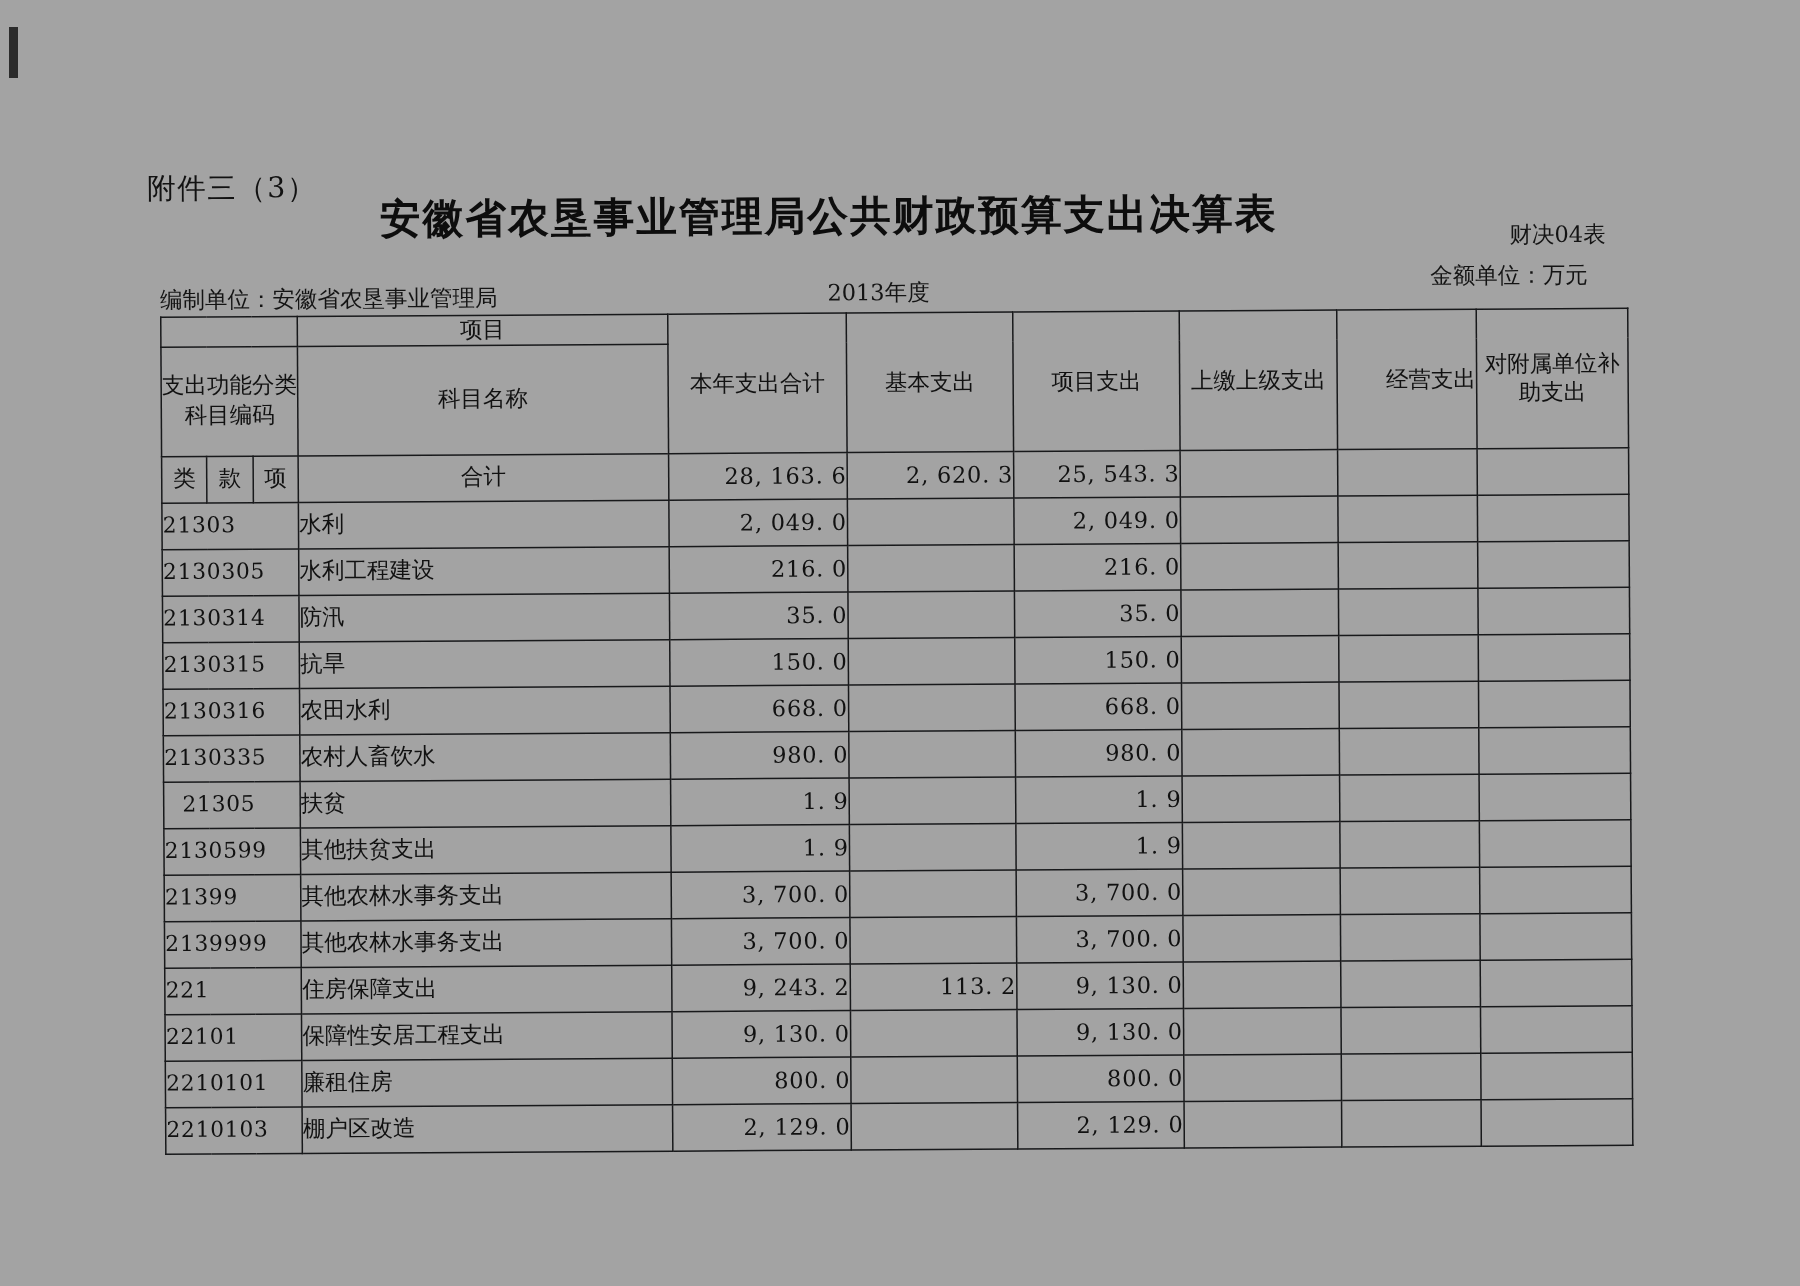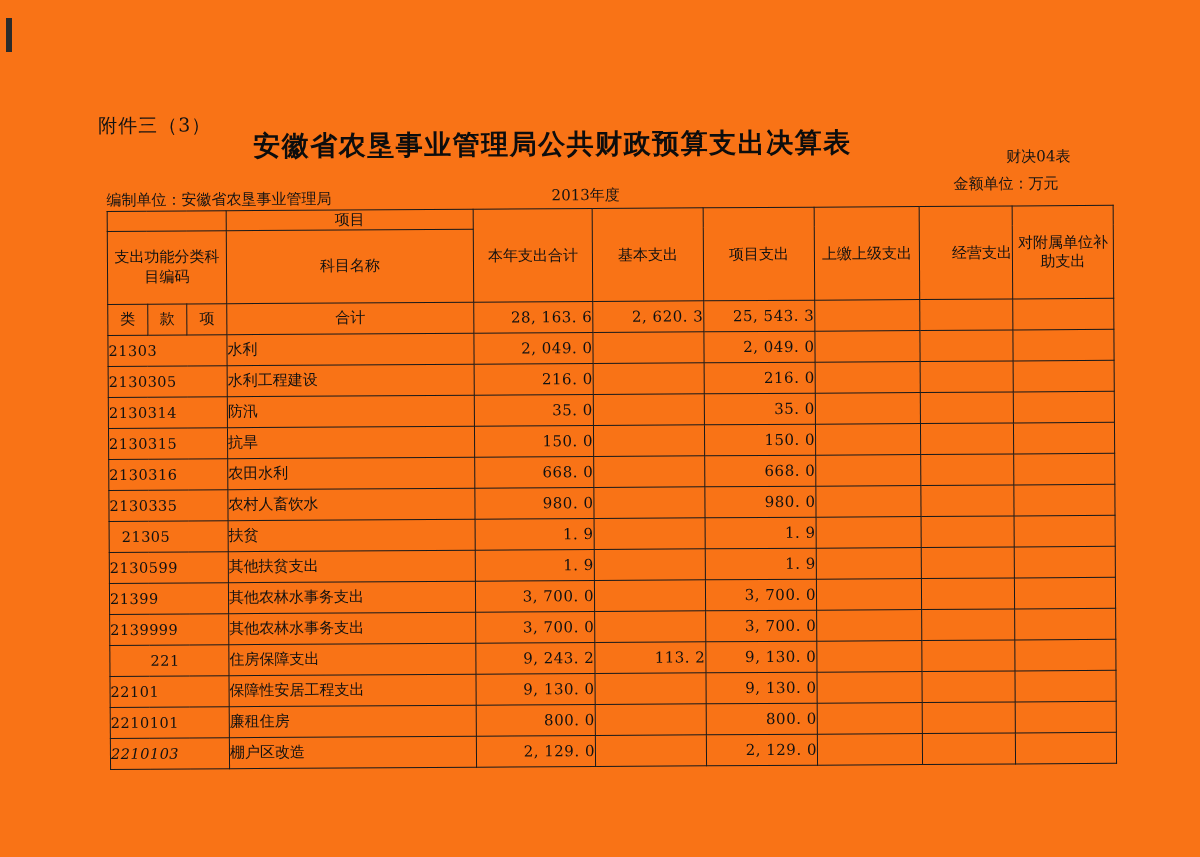--- a/index.html
+++ b/index.html
@@ -13,21 +13,21 @@
     font-family: "DejaVu Sans", "Liberation Sans", sans-serif;
     color: #16181a;
     position: relative;
     overflow: hidden;
   }
   .page {
     position: absolute;
     left: 0; top: 0;
     width: 1200px;
     height: 857px;
-    background: #f97316;
+    background: #a3a3a3;
   }
   
   .edge-mark {
     position: absolute;
     background: #2b2b2b;
   }
   .edge-left-top {
     left: 6px; top: 18px; width: 6px; height: 34px;
   }
   .doc {
@@ -305,21 +305,21 @@
             <td class="cell-code" colspan="3" style="width: 78px;">2139999</td>
             <td class="cell-name w-name indent1">其他农林水事务支出</td>
             <td class="cell-num w-num1">3, 700. 0</td>
             <td class="cell-num w-num2"></td>
             <td class="cell-num w-num3">3, 700. 0</td>
             <td class="cell-num w-num4"></td>
             <td class="cell-num w-num5"></td>
             <td class="cell-num w-num6"></td>
           </tr>
           <tr>
-            <td class="cell-code" colspan="3" style="width: 78px; padding-left: 40px;">221</td>
+            <td class="cell-code" colspan="3" style="width: 78px;">221</td>
             <td class="cell-name w-name indent1">住房保障支出</td>
             <td class="cell-num w-num1">9, 243. 2</td>
             <td class="cell-num w-num2">113. 2</td>
             <td class="cell-num w-num3">9, 130. 0</td>
             <td class="cell-num w-num4"></td>
             <td class="cell-num w-num5"></td>
             <td class="cell-num w-num6"></td>
           </tr>
           <tr>
             <td class="cell-code" colspan="3" style="width: 78px;">22101</td>
@@ -335,21 +335,21 @@
             <td class="cell-code" colspan="3" style="width: 78px;">2210101</td>
             <td class="cell-name w-name indent1">廉租住房</td>
             <td class="cell-num w-num1">800. 0</td>
             <td class="cell-num w-num2"></td>
             <td class="cell-num w-num3">800. 0</td>
             <td class="cell-num w-num4"></td>
             <td class="cell-num w-num5"></td>
             <td class="cell-num w-num6"></td>
           </tr>
           <tr>
-            <td class="cell-code" colspan="3" style="width: 78px; font-style: italic;">2210103</td>
+            <td class="cell-code" colspan="3" style="width: 78px;">2210103</td>
             <td class="cell-name w-name indent1">棚户区改造</td>
             <td class="cell-num w-num1">2, 129. 0</td>
             <td class="cell-num w-num2"></td>
             <td class="cell-num w-num3">2, 129. 0</td>
             <td class="cell-num w-num4"></td>
             <td class="cell-num w-num5"></td>
             <td class="cell-num w-num6"></td>
           </tr>
         </tbody>
     </table>

